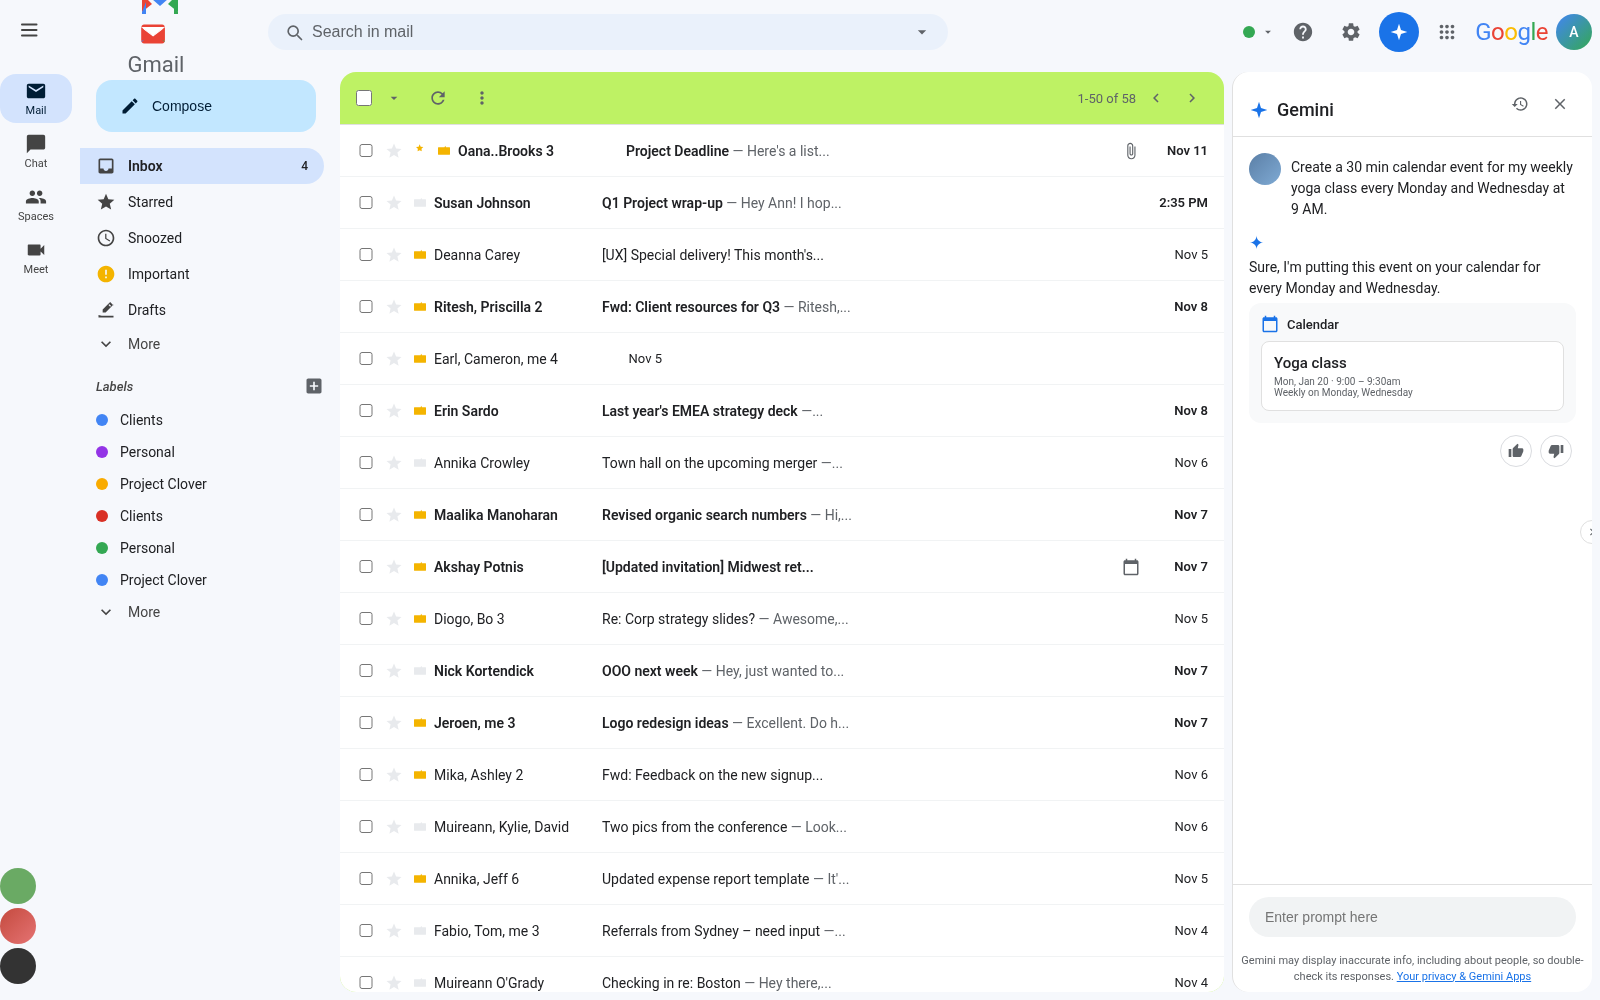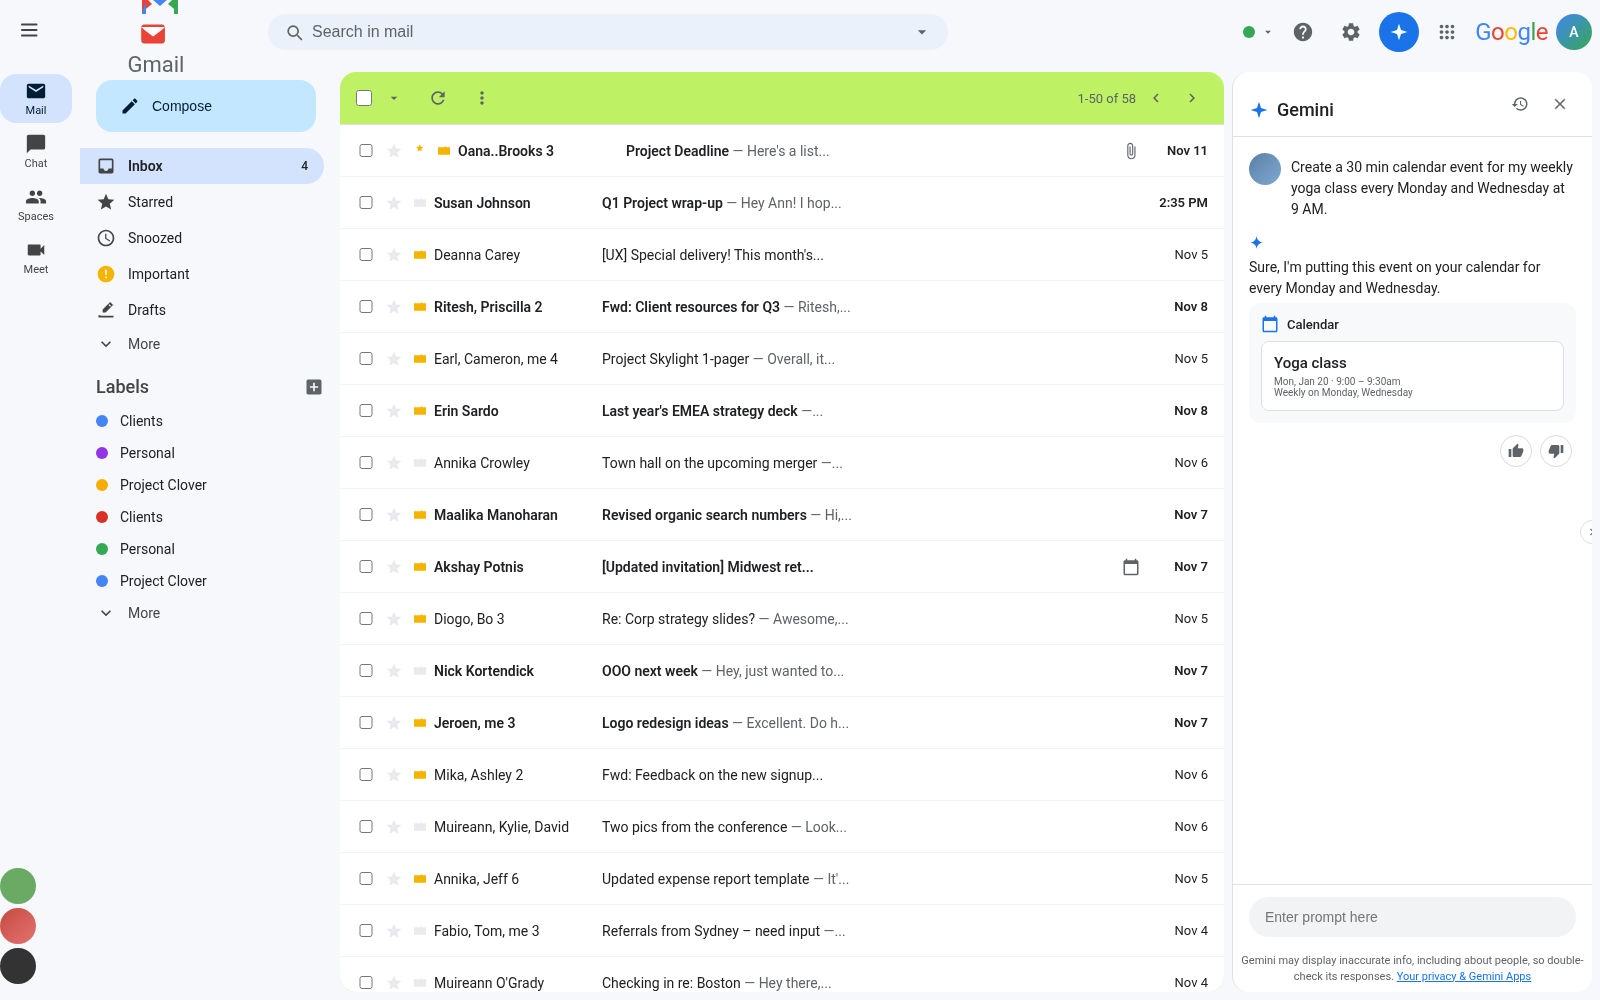--- a/index.html
+++ b/index.html
@@ -13,21 +13,21 @@
     .nav-icon-btn span { font-size: 11px; }
     .hamburger-btn { width: 48px; height: 48px; display: flex; align-items: center; justify-content: center; cursor: pointer; border-radius: 50%; margin-bottom: 4px; }
 
     
     #sidebar { width: 260px; background: #f6f8fc; padding: 8px 0; overflow-y: auto; flex-shrink: 0; }
     .compose-btn { margin: 8px 16px 16px 16px; background: #c2e7ff; border: none; border-radius: 16px; padding: 16px 24px; cursor: pointer; display: flex; align-items: center; gap: 12px; font-size: 14px; font-weight: 500; color: #001d35; width: 220px; }
     .sidebar-item { display: flex; align-items: center; padding: 4px 16px 4px 16px; height: 36px; border-radius: 0 20px 20px 0; cursor: pointer; margin-right: 16px; font-size: 14px; color: #202124; }
     .sidebar-item.active { background: #d3e3fd; font-weight: 600; }
     .sidebar-item svg { width: 20px; height: 20px; margin-right: 12px; flex-shrink: 0; color: #444; }
     .sidebar-item .badge { margin-left: auto; font-size: 12px; font-weight: 500; color: #202124; }
-    .labels-header { display: flex; align-items: center; justify-content: space-between; padding: 8px 16px; font-size: 18px; font-weight: 500; color: #444; margin-top: 8px; }
+    .labels-header { display: flex; align-items: center; justify-content: space-between; padding: 8px 16px; font-size: 13px; font-weight: 500; color: #444; margin-top: 8px; font-style: italic; }
     .label-item { display: flex; align-items: center; padding: 4px 16px; height: 32px; cursor: pointer; font-size: 14px; color: #202124; border-radius: 0 20px 20px 0; margin-right: 16px; }
     .label-dot { width: 12px; height: 12px; border-radius: 50%; margin-right: 12px; flex-shrink: 0; }
     .more-item { display: flex; align-items: center; padding: 4px 16px; height: 32px; cursor: pointer; font-size: 14px; color: #444; }
 
     
     #main { flex: 1; display: flex; flex-direction: column; background: #bef264; border-radius: 16px; margin: 8px 8px 8px 0; overflow: hidden; }
 
     
     #toolbar { display: flex; align-items: center; padding: 8px 16px; border-bottom: 1px solid #e0e0e0; gap: 8px; }
     .toolbar-btn { width: 36px; height: 36px; display: flex; align-items: center; justify-content: center; border-radius: 50%; cursor: pointer; border: none; background: transparent; }
@@ -403,21 +403,20 @@
 
       <div class="email-row read">
         <input type="checkbox" class="email-checkbox" style="">
         <svg class="email-star" viewBox="0 0 24 24" width="18" height="18" fill="#e8eaed">
             <path d="M12 17.27L18.18 21l-1.64-7.03L22 9.24l-7.19-.61L12 2 9.19 8.63 2 9.24l5.46 4.73L5.82 21z"></path>
           </svg>
         <svg viewBox="0 0 24 24" width="16" height="16" fill="#f4b400" style="margin-right:6px;flex-shrink:0;">
             <path d="M14 4l-1.29 2.19A.5.5 0 0 1 12.29 6.5H3.5A.5.5 0 0 0 3 7v10a.5.5 0 0 0 .5.5h17a.5.5 0 0 0 .5-.5V7a.5.5 0 0 0-.5-.5h-5.21a.5.5 0 0 1-.42-.23L14 4z"></path>
           </svg>
         <span class="email-sender">Earl, Cameron, me 4</span>
-        <span class="email-subject"><span class="subject-text">Project Skylight 1-pager</span><span class="preview-text"> — Overall, it...</span></span>
         <div class="email-icons"></div>
         <span class="email-date">Nov 5</span>
       </div>
 
       <div class="email-row unread">
         <input type="checkbox" class="email-checkbox" style="">
         <svg class="email-star" viewBox="0 0 24 24" width="18" height="18" fill="#e8eaed">
             <path d="M12 17.27L18.18 21l-1.64-7.03L22 9.24l-7.19-.61L12 2 9.19 8.63 2 9.24l5.46 4.73L5.82 21z"></path>
           </svg>
         <svg viewBox="0 0 24 24" width="16" height="16" fill="#f4b400" style="margin-right:6px;flex-shrink:0;">

